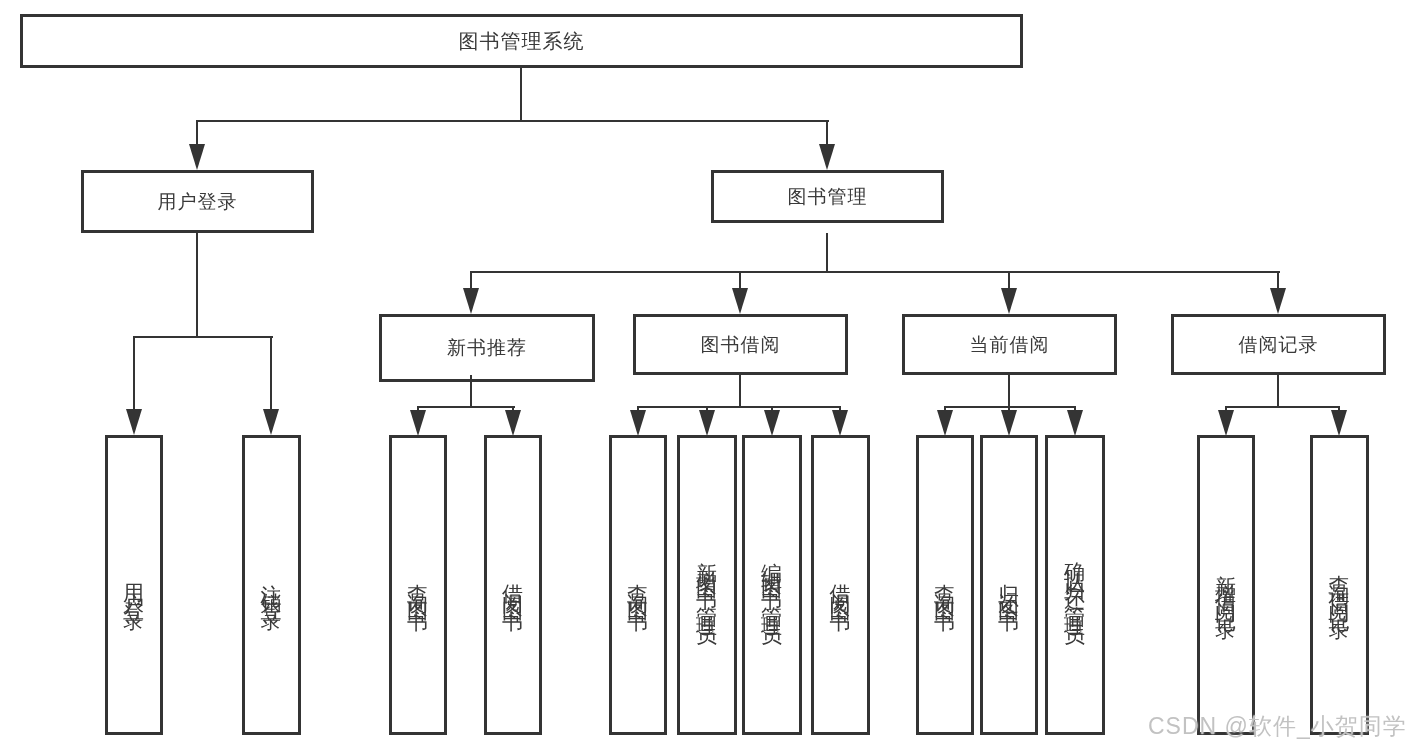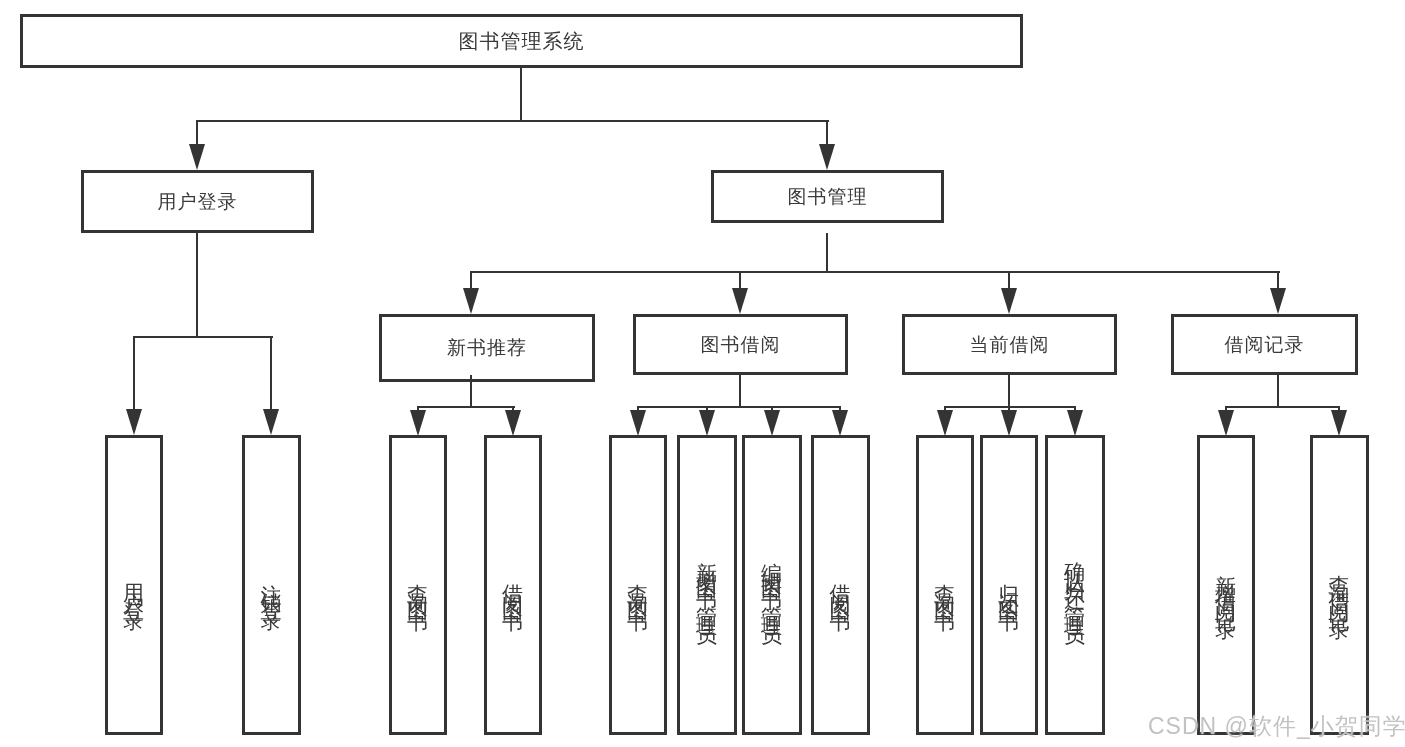--- a/index.html
+++ b/index.html
@@ -73,21 +73,21 @@
 
   <div class="box hbox" style="left:363px; top:314px; width:216px; height:68px;margin-left:16px;">
     <span>新书推荐</span>
   </div>
   <div class="box hbox" style="left:902px; top:314px; width:215px; height:61px;">
     <span>当前借阅</span>
   </div>
   <div class="box hbox" style="left:633px; top:314px; width:215px; height:61px;">
     <span>图书借阅</span>
   </div>
-  <div class="box hbox" style="left:1171px; top:314px; width:187px; height:61px;">
+  <div class="box hbox" style="left:1171px; top:314px; width:215px; height:61px;">
     <span>借阅记录</span>
   </div>
 
   <div class="vline" style="left:470px; top:375px; height:32px;"></div>
   <div class="hline" style="left:417px; top:406px; width:98px;"></div>
   <div class="vline" style="left:417px; top:406px; height:6px;"></div>
   <div class="arrow" style="left:410px; top:410px;"></div>
   <div class="vline" style="left:512px; top:406px; height:6px;"></div>
   <div class="arrow" style="left:505px; top:410px;"></div>
 

